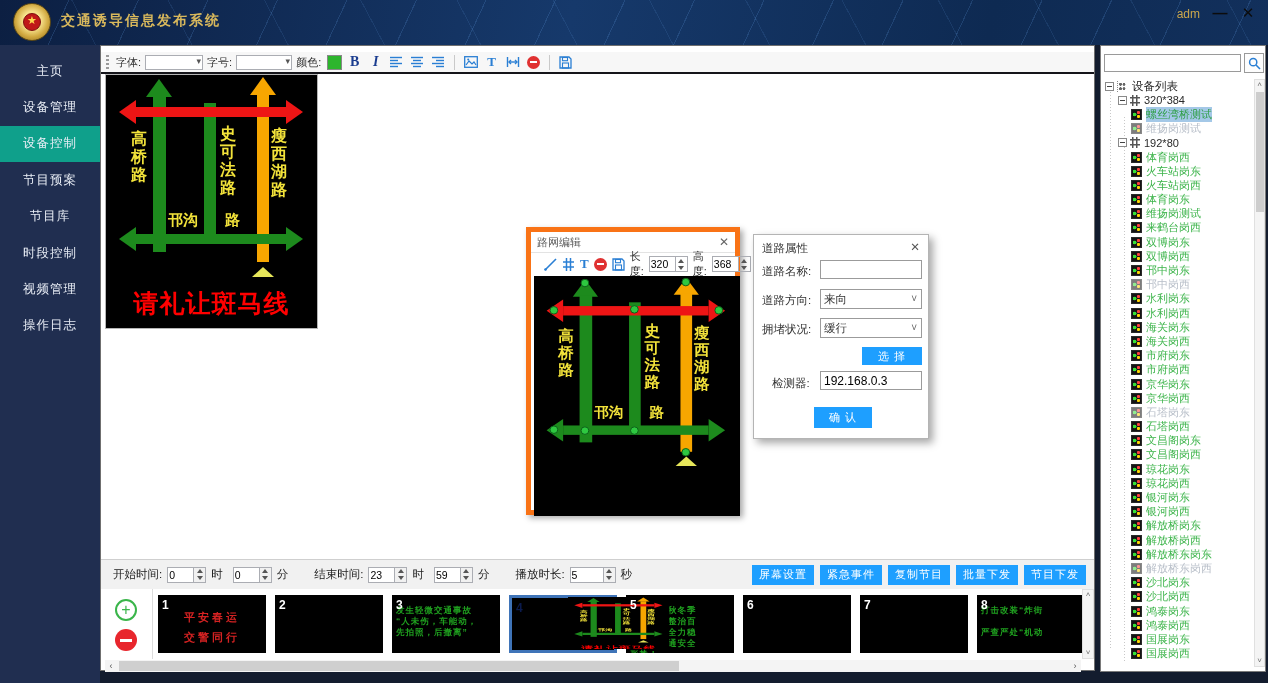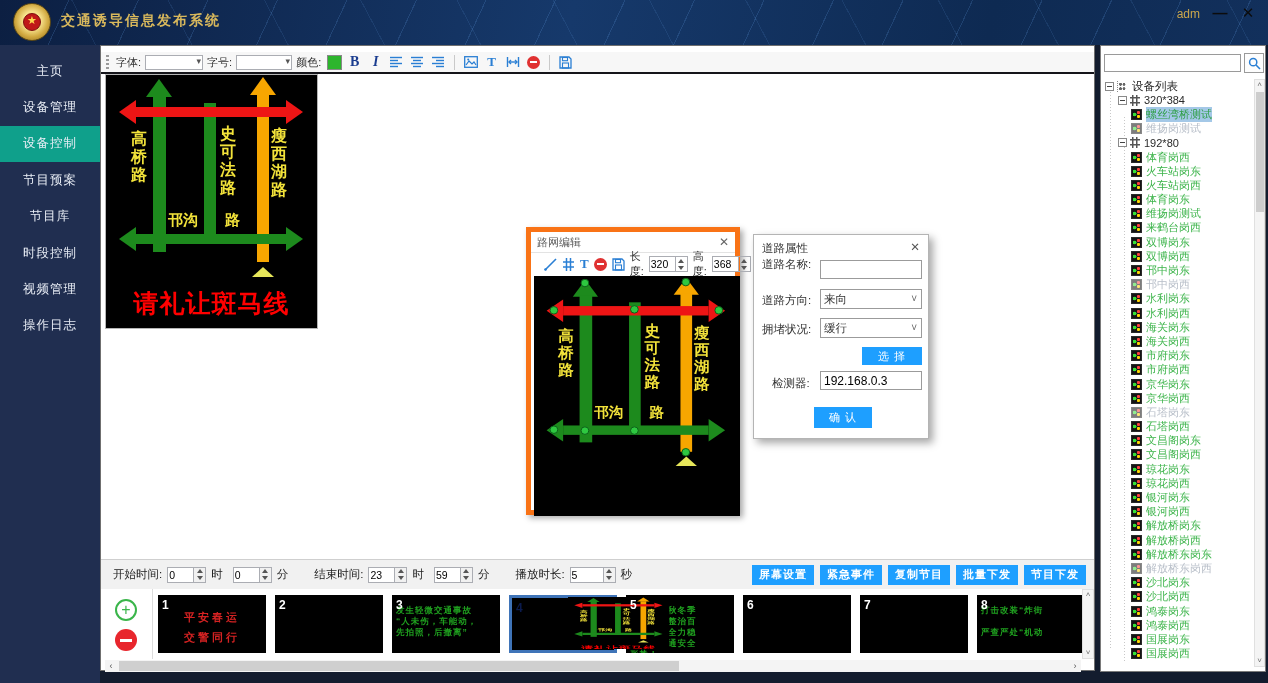--- a/index.html
+++ b/index.html
@@ -105,21 +105,21 @@
   .pselect::after { content:"˅"; position:absolute; right:4px; top:3px; color:#666; font-size:10px; }
   .btn-blue { background:#1e9fff; color:#fff; border:none; font-size:11px; font-family:inherit; letter-spacing:1px; cursor:default; }
 
   
   .timebar { position:absolute; left:0; top:513px; width:993px; height:30px; background:#f1f1f1;
     border-top:1px solid #cfcfcf; display:flex; align-items:center; padding-left:12px; font-size:11.5px; color:#222; }
   .timebar .lbl { margin-right:5px; }
   .timebar .unit { margin:0 10px 0 5px; }
   .gap14 { width:16px; }
   .actions { margin-left:auto; margin-right:8px; display:flex; gap:6px; }
-  .actions button { height:20px; padding:0 7px;font-weight:bold; }
+  .actions button { height:20px; padding:0 7px; }
 
   
   .thumbstrip { position:absolute; left:0; top:543px; width:993px; height:70px; background:#fff; }
   .pm-col { position:absolute; left:0; top:0; width:52px; height:70px; border-right:1px solid #dcdcdc; }
   .btn-plus { position:absolute; left:14px; top:10px; width:22px; height:22px; border-radius:50%; border:2px solid #3ab54a; color:#3ab54a; font-size:16px; line-height:18px; text-align:center; background:#fff; }
   .btn-minus { position:absolute; left:14px; top:40px; width:22px; height:22px; border-radius:50%; background:#e8262d; position:absolute; }
   .btn-minus::after { content:""; position:absolute; left:5px; top:10px; width:12px; height:3px; background:#fff; }
   .thumbs { position:absolute; left:57px; top:6px; height:60px; display:flex; gap:9px; }
   .thumb { position:relative; width:108px; height:58px; background:#000; flex:0 0 auto; overflow:hidden; }
   .thumb.sel { border:3px solid #3f74b8; }
@@ -400,21 +400,21 @@
     <span class="rm-handle h7"></span>
     <span class="rm-handle h8"></span>
     <span class="rm-handle h9"></span>
   </div>
 </div>
       </div>
 
       <div class="props-dlg">
         <div class="prow" style="left:8px;top:6px;font-weight:normal;">道路属性</div>
         <div class="prow" style="right:8px;top:5px;color:#555;">✕</div>
-        <div class="prow plabel" style="left:8px;top:22px;">道路名称:</div>
+        <div class="prow plabel" style="left:8px;top:29px;">道路名称:</div>
         <input class="pinput" style="left: 66px; top: 25px;" value="">
         <div class="prow plabel" style="left:8px;top:58px;">道路方向:</div>
         <div class="pselect" style="left:66px;top:54px;"><span>来向</span></div>
         <div class="prow plabel" style="left:8px;top:87px;">拥堵状况:</div>
         <div class="pselect" style="left:66px;top:83px;"><span>缓行</span></div>
         <button class="btn-blue" style="position:absolute;left:108px;top:112px;width:60px;height:18px;">选 择</button>
         <div class="prow plabel" style="left:18px;top:141px;">检测器:</div>
         <input class="pinput" style="left: 66px; top: 136px;" value="192.168.0.3">
         <button class="btn-blue" style="position:absolute;left:60px;top:172px;width:58px;height:21px;">确 认</button>
       </div>

